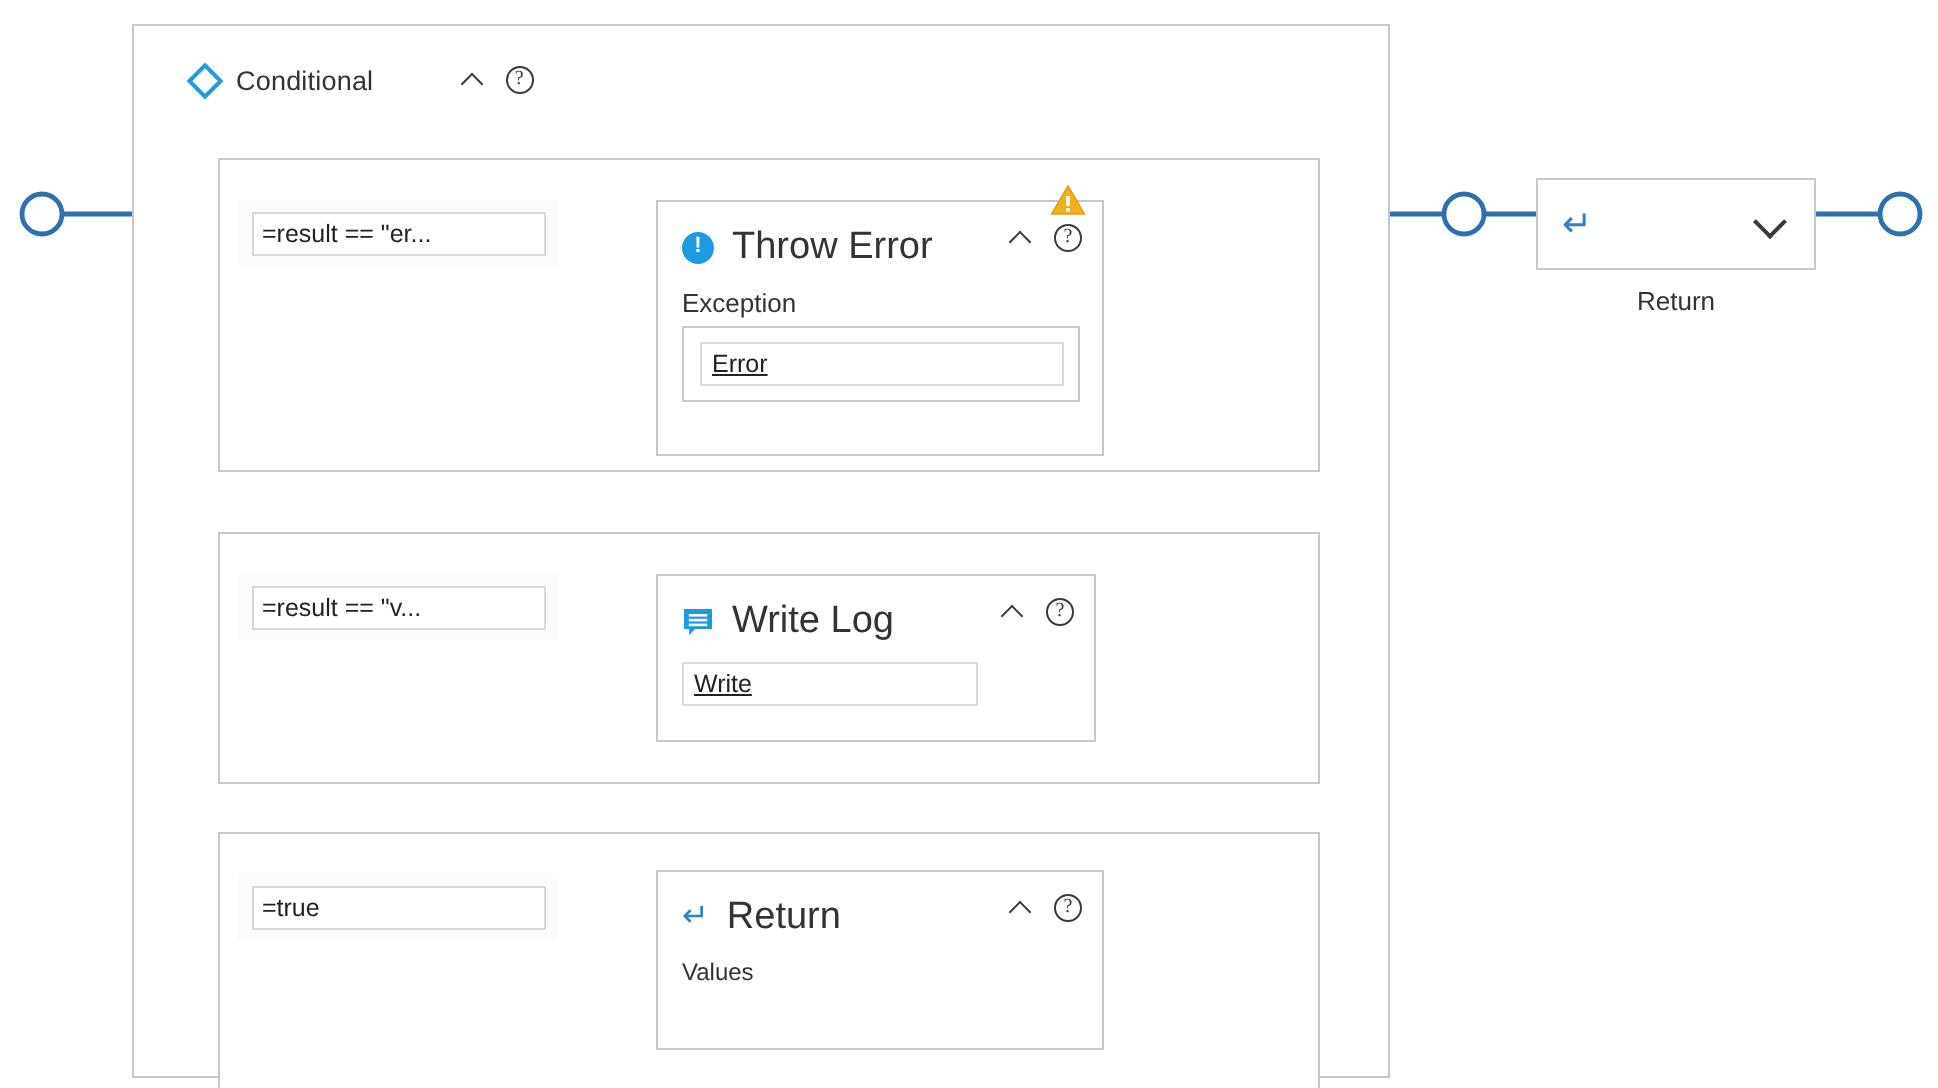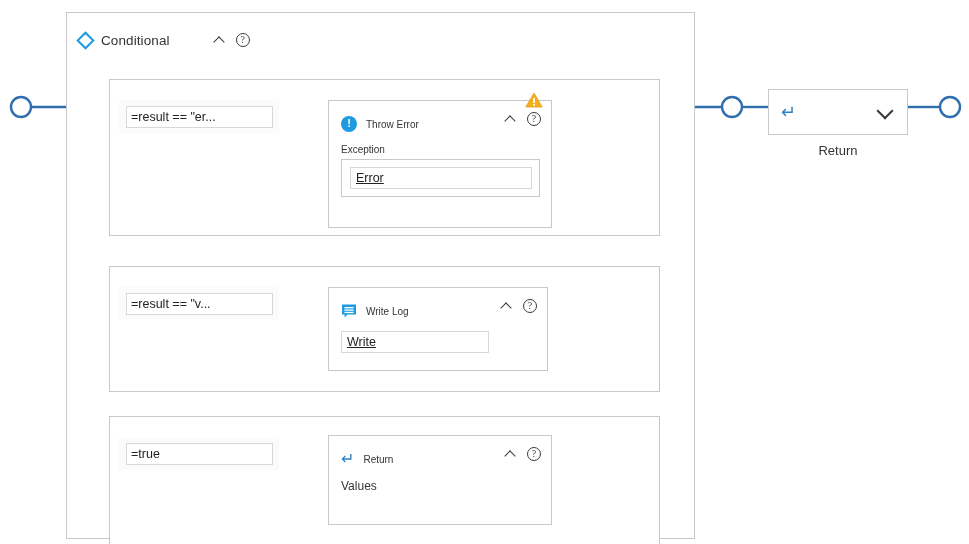--- a/index.html
+++ b/index.html
@@ -38,21 +38,21 @@
     top: 12px;
     width: 629px;
     height: 527px;
     border: 1px solid #c8c8cc;
     background: #ffffff;
     box-sizing: border-box;
   }
 
   .cond-header {
     position: absolute;
-    left: 12px;
+    left: 29px;
     top: 16px;
     display: flex;
     align-items: center;
     height: 22px;
   }
   .cond-title {
     font-size: 13.5px;
     color: #333333;
     margin-left: 9px;
     letter-spacing: .1px;
@@ -116,37 +116,37 @@
   .node-return      { left: 218px; top: 18px; width: 224px; height: 90px; }
 
   .node-header {
     position: relative;
     height: 26px;
     display: flex;
     align-items: center;
     padding: 10px 10px 0 12px;
   }
   .node-title {
-    font-size: 10px;
+    font-size: 19px;
     color: #333333;
     margin-left: 9px;
     white-space: nowrap;
   }
   .node-header-icons {
     position: absolute;
     right: 10px;
     top: 11px;
     display: flex;
     align-items: center;
     gap: 11px;
   }
 
   .node-body { padding: 7px 12px 0 12px; }
   .field-label {
-    font-size: 10px;
+    font-size: 13px;
     color: #333333;
     margin-bottom: 4px;
   }
 
   .inner-frame {
     border: 1px solid #c8c8cc;
     padding: 7px 8px;
     box-sizing: border-box;
     width: 199px;
   }

